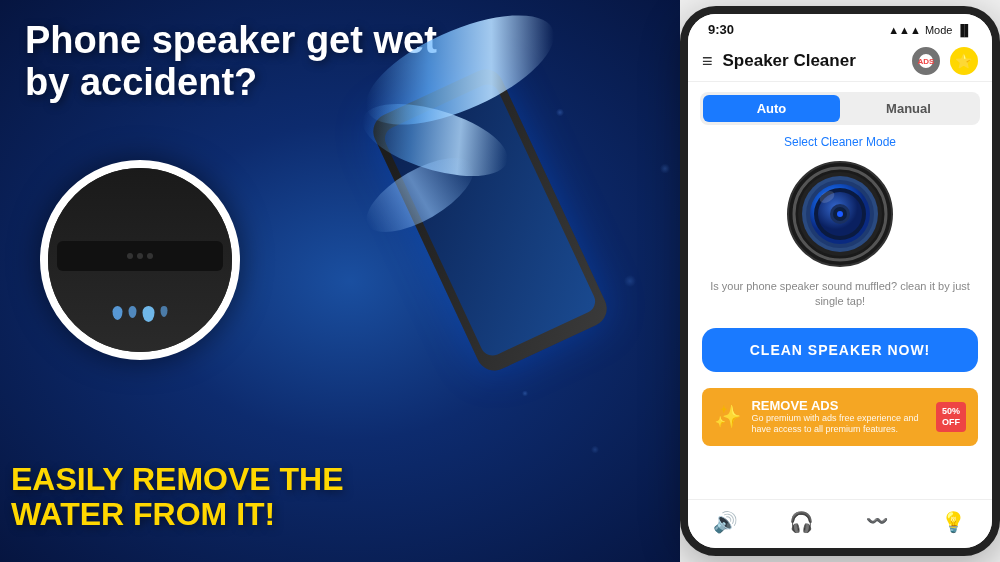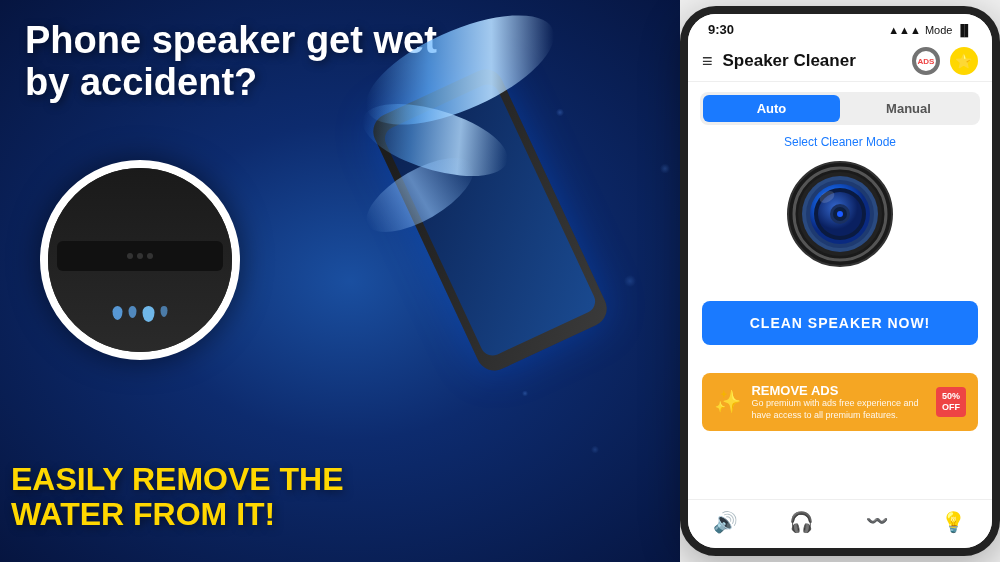--- a/index.html
+++ b/index.html
@@ -199,21 +199,21 @@
       font-size: 17px;
       font-weight: 700;
       color: #111;
       flex: 1;
     }
 
     .ads-badge {
       width: 28px;
       height: 28px;
       border-radius: 50%;
-      border: 4px solid #737373;
+      border: 7px solid #737373;
       display: flex;
       align-items: center;
       justify-content: center;
       font-size: 8px;
       font-weight: 900;
       color: #e44;
     }
 
     .premium-badge {
       width: 28px;
@@ -279,25 +279,25 @@
       text-align: center;
       color: #888;
       font-size: 11px;
       padding: 0 20px;
       margin: 8px 0;
       line-height: 1.4;
     }
 
     
     .clean-btn {
-      margin: 22px 14px;
+      margin: 10px 14px;
       background: #1a7aff;
       color: white;
       border: none;
-      border-radius: 8px;
+      border-radius: 14px;
       padding: 14px;
       width: calc(100% - 28px);
       font-size: 14px;
       font-weight: 900;
       letter-spacing: 1px;
       cursor: pointer;
       text-align: center;
     }
 
     
@@ -472,20 +472,21 @@
           </radialGradient>
           <radialGradient id="coneGrad" cx="40%" cy="35%">
             <stop offset="0%" stop-color="#3366cc"></stop>
             <stop offset="100%" stop-color="#0a2060"></stop>
           </radialGradient>
         </defs>
       </svg>
     </div>
 
     
+    <div class="desc-text">Is your phone speaker sound muffled? clean it by just single tap!</div>
 
     
     <button class="clean-btn">CLEAN SPEAKER NOW!</button>
 
     
     <div class="remove-ads-banner">
       <div class="ads-icon">✨</div>
       <div class="ads-text-block">
         <div class="ads-title">REMOVE ADS</div>
         <div class="ads-desc">Go premium with ads free experience and have access to all premium features.</div>

